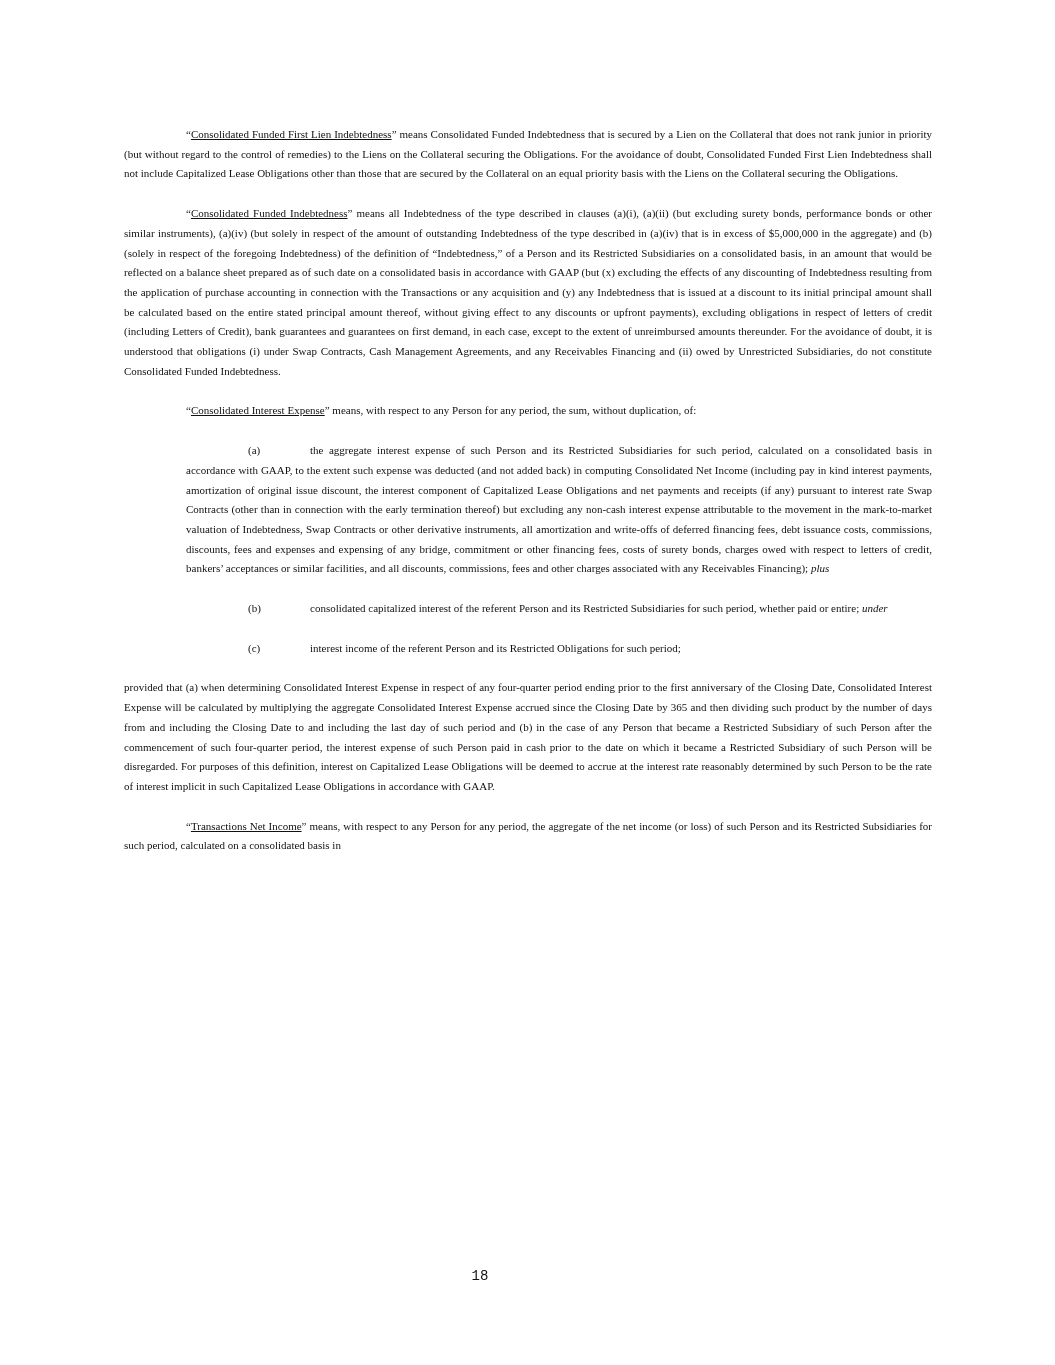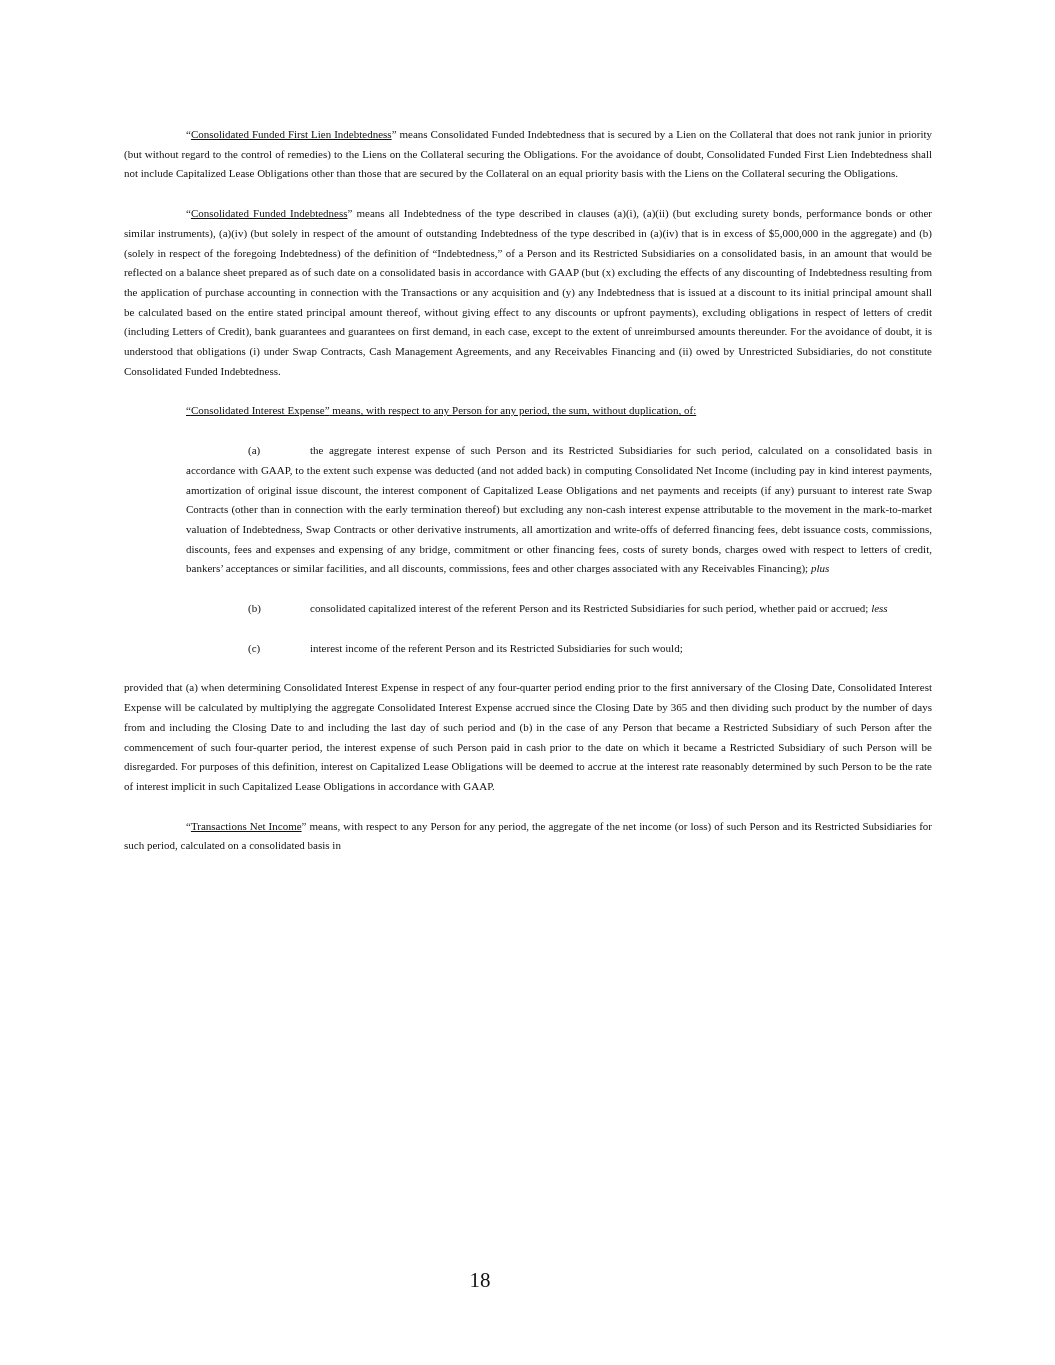--- a/index.html
+++ b/index.html
@@ -21,42 +21,42 @@
   .clause .label { display: inline-block; width: 62px; text-indent: 0; }
   .clause-c { margin-left: 62px; text-indent: 62px; text-align: left; }
   em { }
   .u { }
   .page-number {
     position: absolute;
     top: 1268px;
     left: 0;
     width: 960px;
     text-align: center;
-    font-family: Liberation Serif, serif;
-    font-size: 21px;
+    font-family: Liberation Mono, monospace;
+    font-size: 14px;
     color: #111111;
   }
 </style>
 </head>
 <body>
 
 <div class="page">
 
   <p class="def"><span>“</span><span class="term">Consolidated Funded First Lien Indebtedness</span><span>”</span><span> means Consolidated Funded Indebtedness that is secured by a Lien on the Collateral that does not rank junior in priority (but without regard to the control of remedies) to the Liens on the Collateral securing the Obligations.  For the avoidance of doubt, Consolidated Funded First Lien Indebtedness shall not include Capitalized Lease Obligations other than those that are secured by the Collateral on an equal priority basis with the Liens on the Collateral securing the Obligations.</span></p>
 
   <p class="def"><span>“</span><span class="term">Consolidated Funded Indebtedness</span><span>”</span><span> means all Indebtedness of the type described in clauses (a)(i), (a)(ii) (but excluding surety bonds, performance bonds or other similar instruments), (a)(iv) (but solely in respect of the amount of outstanding Indebtedness of the type described in (a)(iv) that is in excess of $5,000,000 in the aggregate) and (b) (solely in respect of the foregoing Indebtedness) of the definition of “Indebtedness,” of a Person and its Restricted Subsidiaries on a consolidated basis, in an amount that would be reflected on a balance sheet prepared as of such date on a consolidated basis in accordance with GAAP (but (x) excluding the effects of any discounting of Indebtedness resulting from the application of purchase accounting in connection with the Transactions or any acquisition and (y) any Indebtedness that is issued at a discount to its initial principal amount shall be calculated based on the entire stated principal amount thereof, without giving effect to any discounts or upfront payments), excluding obligations in respect of letters of credit (including Letters of Credit), bank guarantees and guarantees on first demand, in each case, except to the extent of unreimbursed amounts thereunder.  For the avoidance of doubt, it is understood that obligations (i) under Swap Contracts, Cash Management Agreements, and any Receivables Financing and (ii) owed by Unrestricted Subsidiaries, do not constitute Consolidated Funded Indebtedness.</span></p>
 
 
-  <p class="def" style="margin-bottom:20px;text-decoration:underline;"><span>“</span><span class="term">Consolidated Interest Expense</span><span>”</span><span> means, with respect to any Person for any period, the sum, without duplication, of:</span></p>
+  <p class="def" style="margin-bottom:20px;"><span>“</span><span class="term">Consolidated Interest Expense</span><span>”</span><span> means, with respect to any Person for any period, the sum, without duplication, of:</span></p>
 
   <p class="clause"><span class="label">(a)</span><span>the aggregate interest expense of such Person and its Restricted Subsidiaries for such period, calculated on a consolidated basis in accordance with GAAP, to the extent such expense was deducted (and not added back) in computing Consolidated Net Income (including pay in kind interest payments, amortization of original issue discount, the interest component of Capitalized Lease Obligations and net payments and receipts (if any) pursuant to interest rate Swap Contracts (other than in connection with the early termination thereof) but excluding any non-cash interest expense attributable to the movement in the mark-to-market valuation of Indebtedness, Swap Contracts or other derivative instruments, all amortization and write-offs of deferred financing fees, debt issuance costs, commissions, discounts, fees and expenses and expensing of any bridge, commitment or other financing fees, costs of surety bonds, charges owed with respect to letters of credit, bankers’ acceptances or similar facilities, and all discounts, commissions, fees and other charges associated with any Receivables Financing); </span><em>plus</em></p>
 
-  <p class="clause"><span class="label">(b)</span><span>consolidated capitalized interest of the referent Person and its Restricted Subsidiaries for such period, whether paid or accrued; </span><em>less</em></p>
+  <p class="clause"><span class="label">(b)</span><span>consolidated capitalized interest of the referent Person and its Restricted Subsidiaries for such period, whether paid or entire; </span><em>under</em></p>
 
-  <p class="clause-c"><span class="label" style="display:inline-block;width:62px;text-indent:0;">(c)</span><span>interest income of the referent Person and its Restricted Subsidiaries for such would;</span></p>
+  <p class="clause-c"><span class="label" style="display:inline-block;width:62px;text-indent:0;">(c)</span><span>interest income of the referent Person and its Restricted Obligations for such period;</span></p>
 
   <p><span class="u">provided</span><span> that (a) when determining Consolidated Interest Expense in respect of any four-quarter period ending prior to the first anniversary of the Closing Date, Consolidated Interest Expense will be calculated by multiplying the aggregate Consolidated Interest Expense accrued since the Closing Date by 365 and then dividing such product by the number of days from and including the Closing Date to and including the last day of such period and (b) in the case of any Person that became a Restricted Subsidiary of such Person after the commencement of such four-quarter period, the interest expense of such Person paid in cash prior to the date on which it became a Restricted Subsidiary of such Person will be disregarded.  For purposes of this definition, interest on Capitalized Lease Obligations will be deemed to accrue at the interest rate reasonably determined by such Person to be the rate of interest implicit in such Capitalized Lease Obligations in accordance with GAAP.</span></p>
 
   <p class="def"><span>“</span><span class="term">Transactions Net Income</span><span>”</span><span> means, with respect to any Person for any period, the aggregate of the net income (or loss) of such Person and its Restricted Subsidiaries for such period, calculated on a consolidated basis in</span></p>
 
 </div>
 
 <div class="page-number">18</div>
 
 </body></html>

